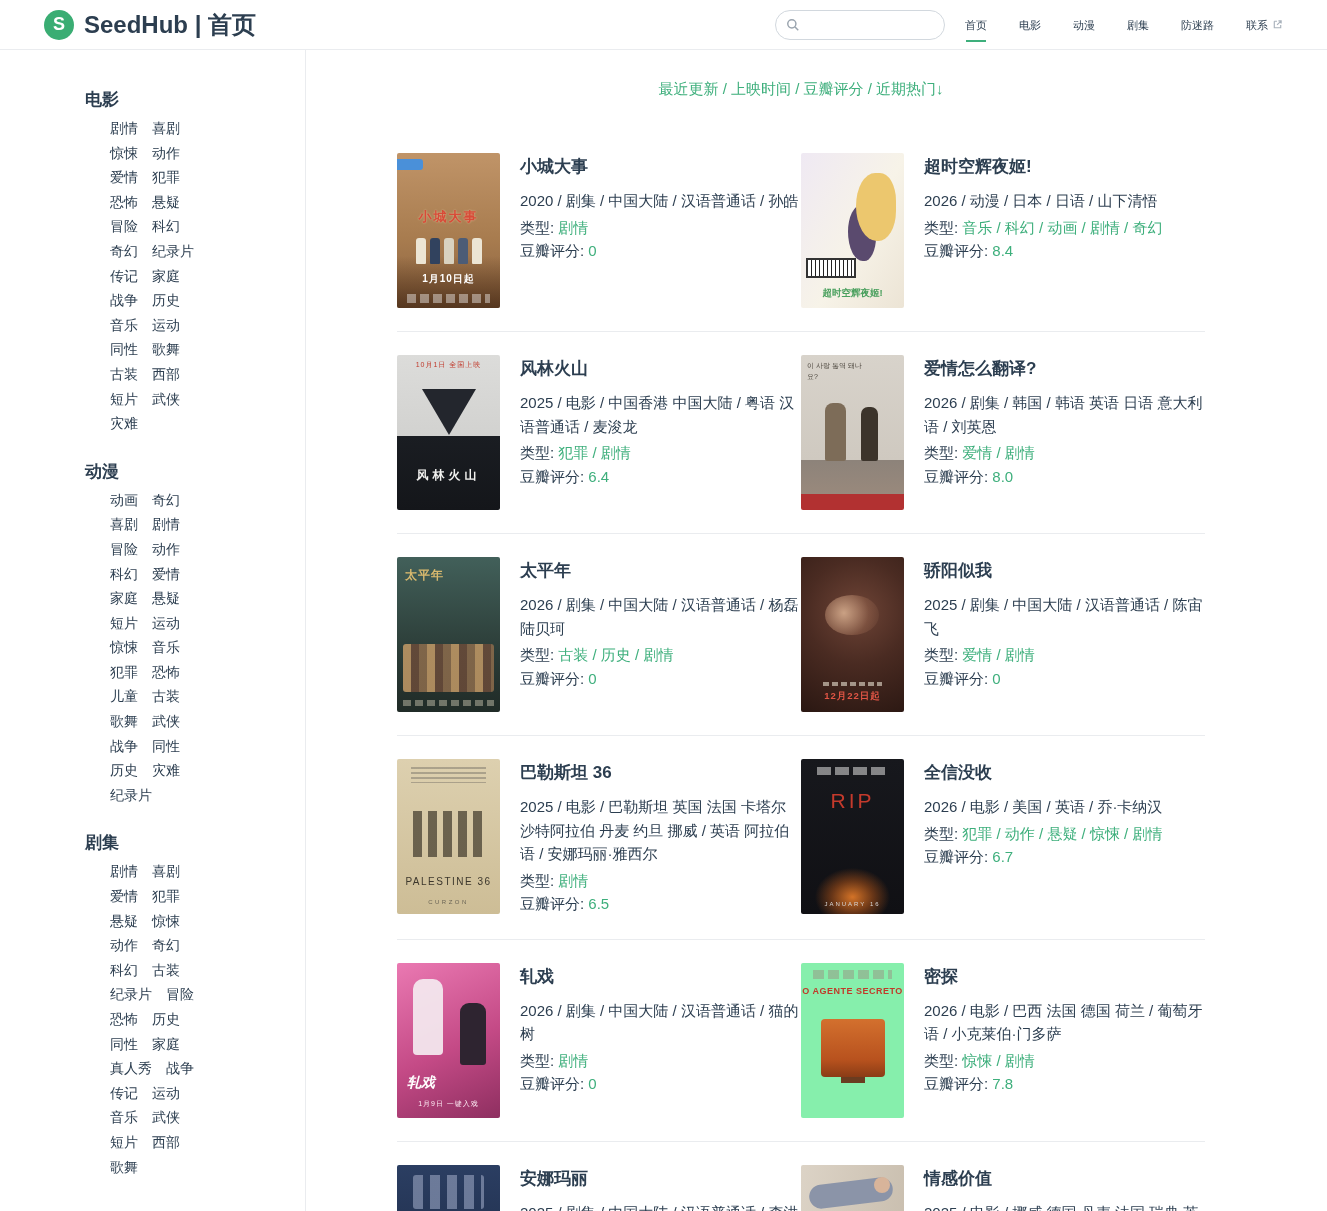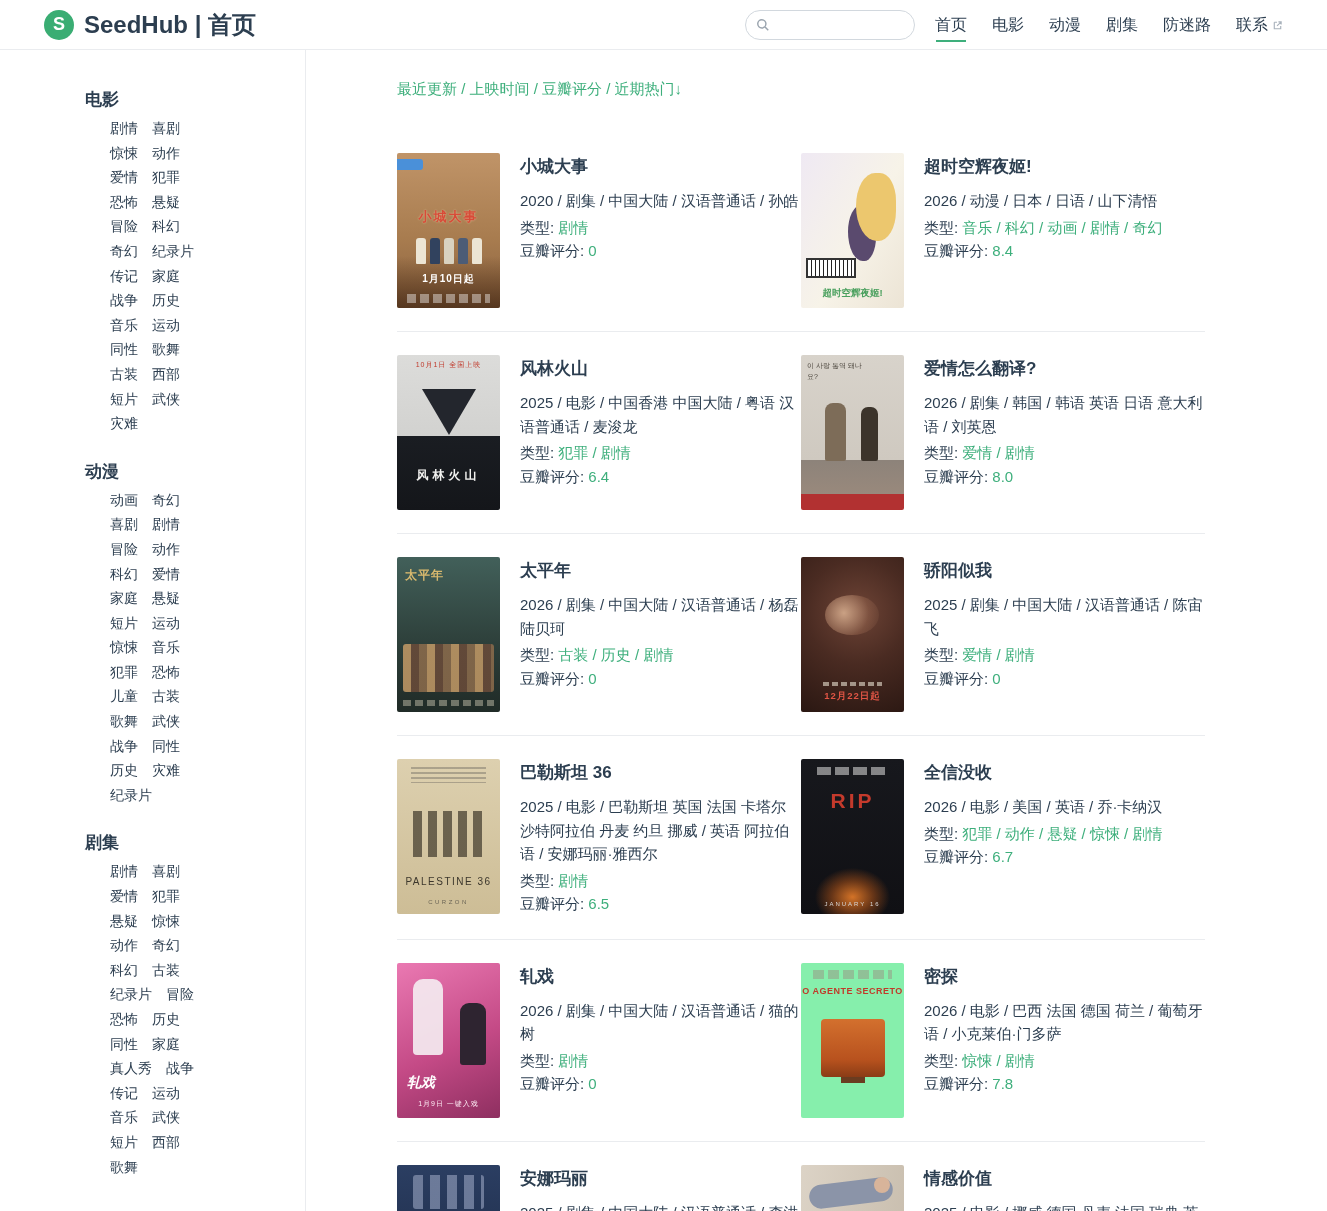--- a/index.html
+++ b/index.html
@@ -12,36 +12,36 @@
     border-bottom:1px solid #eaecef; background:#fff; }
   .logo { width:30px; height:30px; border-radius:50%; background:#3aad73; color:#fff;
     display:flex; align-items:center; justify-content:center; font-weight:bold; font-size:18px; flex:none; }
   .site-title { margin-left:10px; font-size:24px; font-weight:600; color:#2c3e50; white-space:nowrap; }
   .hspacer { flex:1; }
   .search { width:170px; height:30px; border:1px solid #d2d8de; border-radius:15px;
     display:flex; align-items:center; padding:0 10px; margin-right:20px; background:#fff; }
   .search svg { flex:none; }
   .search input { border:0; outline:0; width:100%; margin-left:7px; font-size:13px; color:#2c3e50;
     font-family:"Liberation Sans", sans-serif; }
-  .nav { display:flex; align-items:center; gap:25px; font-size:16px; font-weight:500; }
+  .nav { display:flex; align-items:center; gap:32px; font-size:11px; font-weight:500; }
   .nav-item { position:relative; color:#2c3e50; white-space:nowrap; line-height:26px; }
   .nav-item.active::after { content:""; position:absolute; left:1px; right:1px; bottom:-4px;
     height:2px; background:#3eaf7c; }
   .ext-ico { color:#a9b2bc; margin-left:4px; position:relative; top:1px; }
 
   
   .layout { display:flex; height:1161px; }
   .sidebar { width:306px; flex:none; border-right:1px solid #eaecef; padding:38px 10px 0 85px; overflow:hidden; }
   .sec { margin-bottom:24px; }
   .sec-title { font-size:17px; font-weight:bold; color:#2c3e50; line-height:24px; margin-bottom:4px; }
   .srow { padding-left:25px; line-height:24.6px; font-size:14px; white-space:nowrap; }
   .slink { color:#2c3e50; margin-right:14px; }
 
   .main { flex:1; padding:30px 122px 0 91px; overflow:hidden; }
-  .sortbar { text-align:left; font-size:15px; color:#3eaf7c; height:20px; margin-bottom:30px; }
+  .sortbar { text-align:center; font-size:15px; color:#3eaf7c; height:20px; margin-bottom:30px; }
   .sortbar a, .sortbar span { color:#3eaf7c; }
 
   .grid { display:grid; grid-template-columns:1fr 1fr; }
   .card { display:flex; padding:23px 0; border-bottom:1px solid #eaecef; }
   .info { flex:1; margin-left:20px; padding-top:2px; min-width:0; }
   .title { font-size:17px; font-weight:bold; color:#2c3e50; margin-bottom:11px; }
   .meta { font-size:15px; color:#2c3e50; line-height:23.5px; margin-bottom:3px; }
   .line { font-size:15px; color:#2c3e50; line-height:23.5px; }
   .glink, .gsep, .rating { color:#3eaf7c; }
 
@@ -118,21 +118,21 @@
     background:repeating-linear-gradient(90deg,#58503f 0 9px, transparent 9px 15px); }
   .p6 .ptitle { bottom:27px; color:#3c372c; font-size:10px; font-weight:normal; letter-spacing:1.5px; }
   .p6 .psub { bottom:9px; color:#6a6455; font-size:6px; letter-spacing:2.5px; }
 
   
   .p7 { background:linear-gradient(#17181d 0%,#101014 100%); }
   .p7::before { content:""; position:absolute; top:8px; left:16px; right:16px; height:8px; opacity:.6;
     background:repeating-linear-gradient(90deg,#cfcfcf 0 14px, transparent 14px 18px); }
   .p7::after { content:""; position:absolute; bottom:-12px; left:14px; width:75px; height:58px;
     background:radial-gradient(closest-side, rgba(222,120,40,.95) 0%, rgba(190,90,25,.5) 55%, transparent 100%); }
-  .p7 .ptitle { top:30px; color:#c43a2c; font-size:21px; font-weight:bold; letter-spacing:3px; }
+  .p7 .ptitle { top:30px; color:#c43a2c; font-size:21px; font-weight:normal; letter-spacing:3px; }
   .p7 .psub { bottom:7px; color:#d8d8d8; font-size:6px; letter-spacing:2px; z-index:4; }
 
   
   .p8 { background:linear-gradient(155deg,#ea79b2 0%,#c44a86 55%,#8e2f60 100%); }
   .p8::before { content:""; position:absolute; left:16px; top:16px; width:30px; height:76px;
     background:#f4eaf0; border-radius:10px 10px 4px 4px; opacity:.92; }
   .p8::after { content:""; position:absolute; right:14px; top:40px; width:26px; height:62px;
     background:#2e2430; border-radius:9px 9px 3px 3px; }
   .p8 .ptitle { bottom:26px; left:10px; width:auto; text-align:left; color:#fff; font-size:14px;
     font-weight:bold; font-style:italic; }

